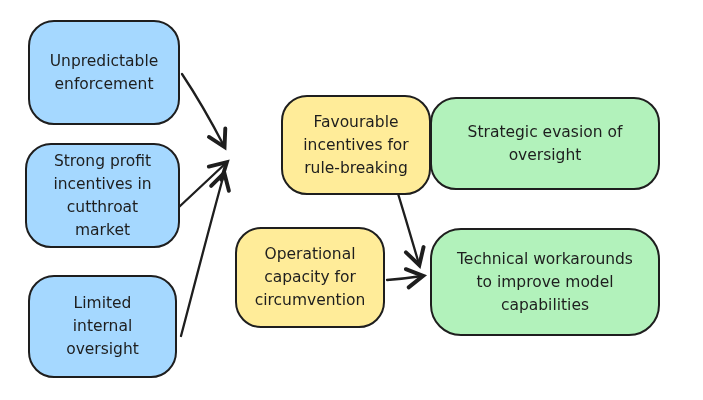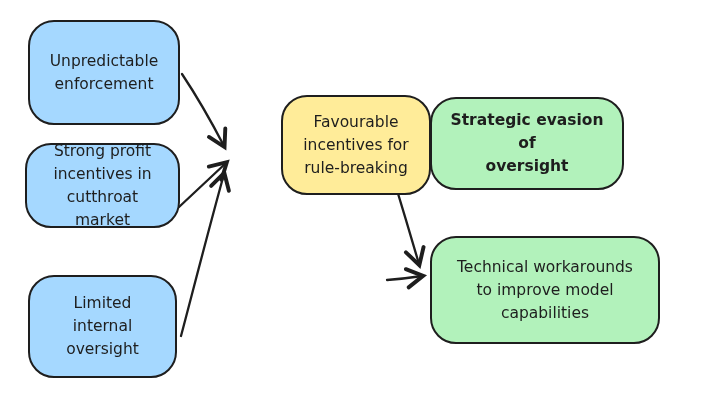--- a/index.html
+++ b/index.html
@@ -32,26 +32,26 @@
     align-items: center;
     justify-content: center;
     text-align: center;
     font-size: 15.5px;
     line-height: 23px;
     white-space: pre-line;
     padding: 4px 8px;
   }
   
   #n-unpredictable   { left: 28px;  top: 20px;  width: 152px; height: 105px; }
-  #n-strong-profit   { left: 25px;  top: 143px; width: 155px; height: 85px; }
+  #n-strong-profit   { left: 25px;  top: 143px; width: 155px; height: 105px; }
   #n-limited         { left: 28px;  top: 275px; width: 149px; height: 103px; }
   #n-favourable      { left: 233px; top: 95px;  width: 150px; height: 100px; margin-left: 48px; }
   #n-operational     { left: 235px; top: 227px; width: 150px; height: 101px; }
-  #n-strategic       { left: 430px; top: 97px;  width: 194px; height: 93px; font-weight: bold;  }
-  #n-technical       { left: 430px; top: 236px; width: 230px; height: 108px; }
+  #n-strategic       { left: 430px; top: 97px;  width: 230px; height: 93px;  }
+  #n-technical       { left: 430px; top: 228px; width: 230px; height: 108px; border-radius: 31px; }
 </style>
 </head>
 <body>
 
 <div class="canvas">
 
   <svg class="edges-layer" width="703" height="400" viewBox="0 0 703 400" xmlns="http://www.w3.org/2000/svg">
     <defs>
       <marker id="arrowhead" markerWidth="11" markerHeight="11" refX="7.5" refY="5" orient="auto">
         <path d="M1,1 L8,5 L1,9" fill="none" stroke="#1e1e1e" stroke-width="1.7" stroke-linecap="round"></path>
@@ -76,20 +76,23 @@
 market</div>
 
   <div class="node" id="n-limited" style="background-color: rgb(165, 216, 255); text-align: center;">Limited
 internal
 oversight</div>
 
   <div class="node" id="n-favourable" style="background-color: rgb(255, 236, 153);">Favourable
 incentives for
 rule-breaking</div>
 
+  <div class="node" id="n-operational" style="background-color: rgb(255, 236, 153);">Operational
+capacity for
+circumvention</div>
 
   <div class="node" id="n-strategic" style="background-color: rgb(178, 242, 187);">Strategic evasion of
 oversight</div>
 
   <div class="node" id="n-technical" style="background-color: rgb(178, 242, 187);">Technical workarounds
 to improve model
 capabilities</div>
 
 </div>
 

